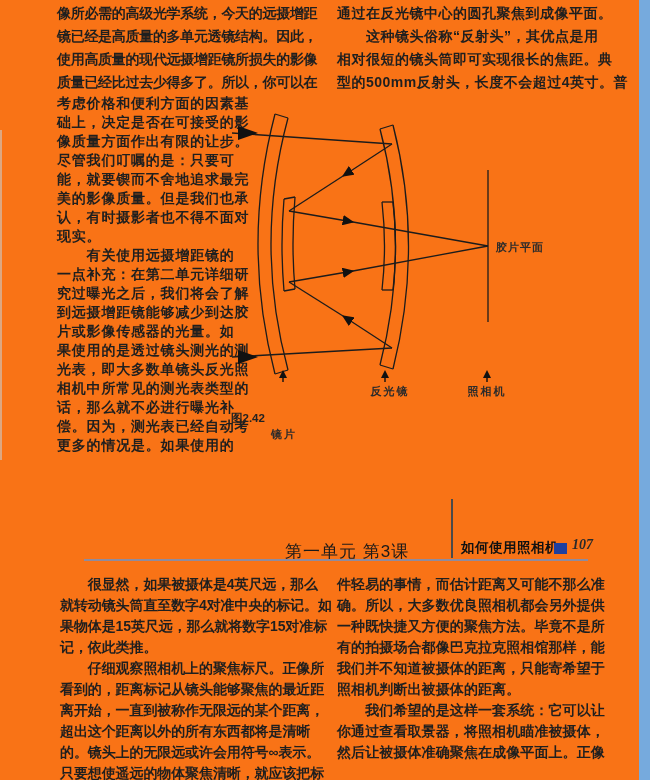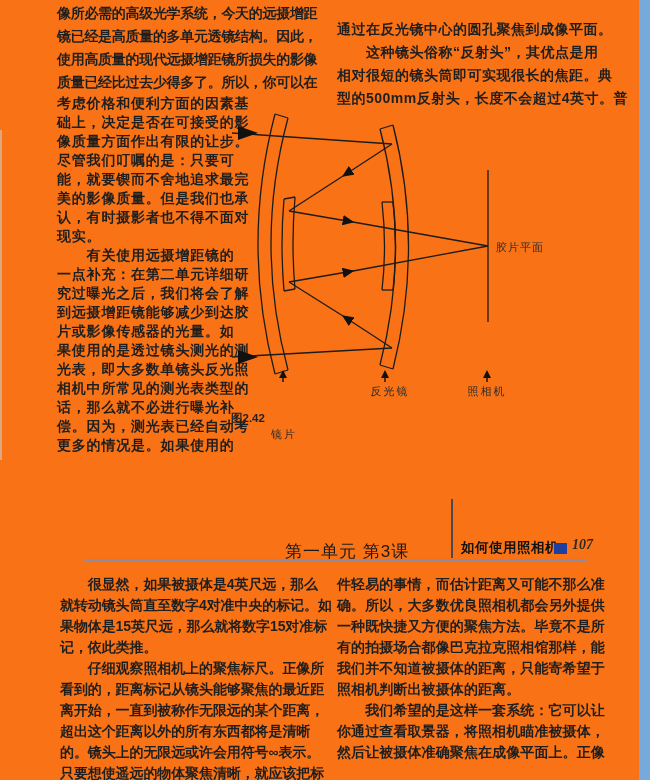--- a/index.html
+++ b/index.html
@@ -8,26 +8,26 @@
     background:#f97316;
     font-family:"Liberation Sans","DejaVu Sans",sans-serif;
     color:#1f1f1f;
   }
   .accent-bar{position:absolute;top:0;right:0;width:11px;height:780px;}
   .scan-edge{position:absolute;left:0;top:130px;width:2px;height:330px;background:#c9c9c9;opacity:.6;}
   .col{position:absolute;font-weight:600;}
   .ln{white-space:nowrap;}
   .tl-wide{left:57px;top:2px;width:278px;font-size:14px;line-height:23px;letter-spacing:-0.3px;}
   .tl-narrow{left:57px;top:94px;width:202px;font-size:14px;line-height:19px;letter-spacing:0.8px;}
-  .tr{left:337px;top:2px;width:278px;font-size:14px;line-height:23px;letter-spacing:0.5px;margin-top:16px;}
+  .tr{left:337px;top:2px;width:278px;font-size:14px;line-height:23px;letter-spacing:0.5px;}
   .bl{left:60px;top:574px;width:280px;font-size:14px;line-height:21px;letter-spacing:-0.1px;}
   .br{left:337px;top:574px;width:278px;font-size:14px;line-height:21px;letter-spacing:0.1px;}
   .diagram{position:absolute;left:220px;top:95px;width:420px;height:345px;}
   .fig-label{
-    position:absolute;font-size:11px;font-weight:400;color:#2b2b2b;
+    position:absolute;font-size:11px;font-weight:700;color:#2b2b2b;
     text-align:center;letter-spacing:2px;white-space:nowrap;
   }
   .lbl-lens{left:262px;top:384px;width:44px;margin-top:43px;}
   .lbl-mirror{left:357px;top:384px;width:66px;}
   .lbl-camera{left:454px;top:384px;width:66px;text-align:center;}
   .lbl-film{left:496px;top:240px;width:56px;letter-spacing:1px;text-align:left;}
   .fig-caption{position:absolute;left:231px;top:411px;font-size:11.5px;font-weight:700;color:#222;}
   .footer-divider{position:absolute;left:451px;top:499px;width:2px;height:59px;background:#4a4a4a;}
   .footer-unit{position:absolute;left:285px;top:540px;width:158px;text-align:left;
     font-size:17px;font-weight:500;color:#1a1a1a;letter-spacing:1px;white-space:nowrap;}

